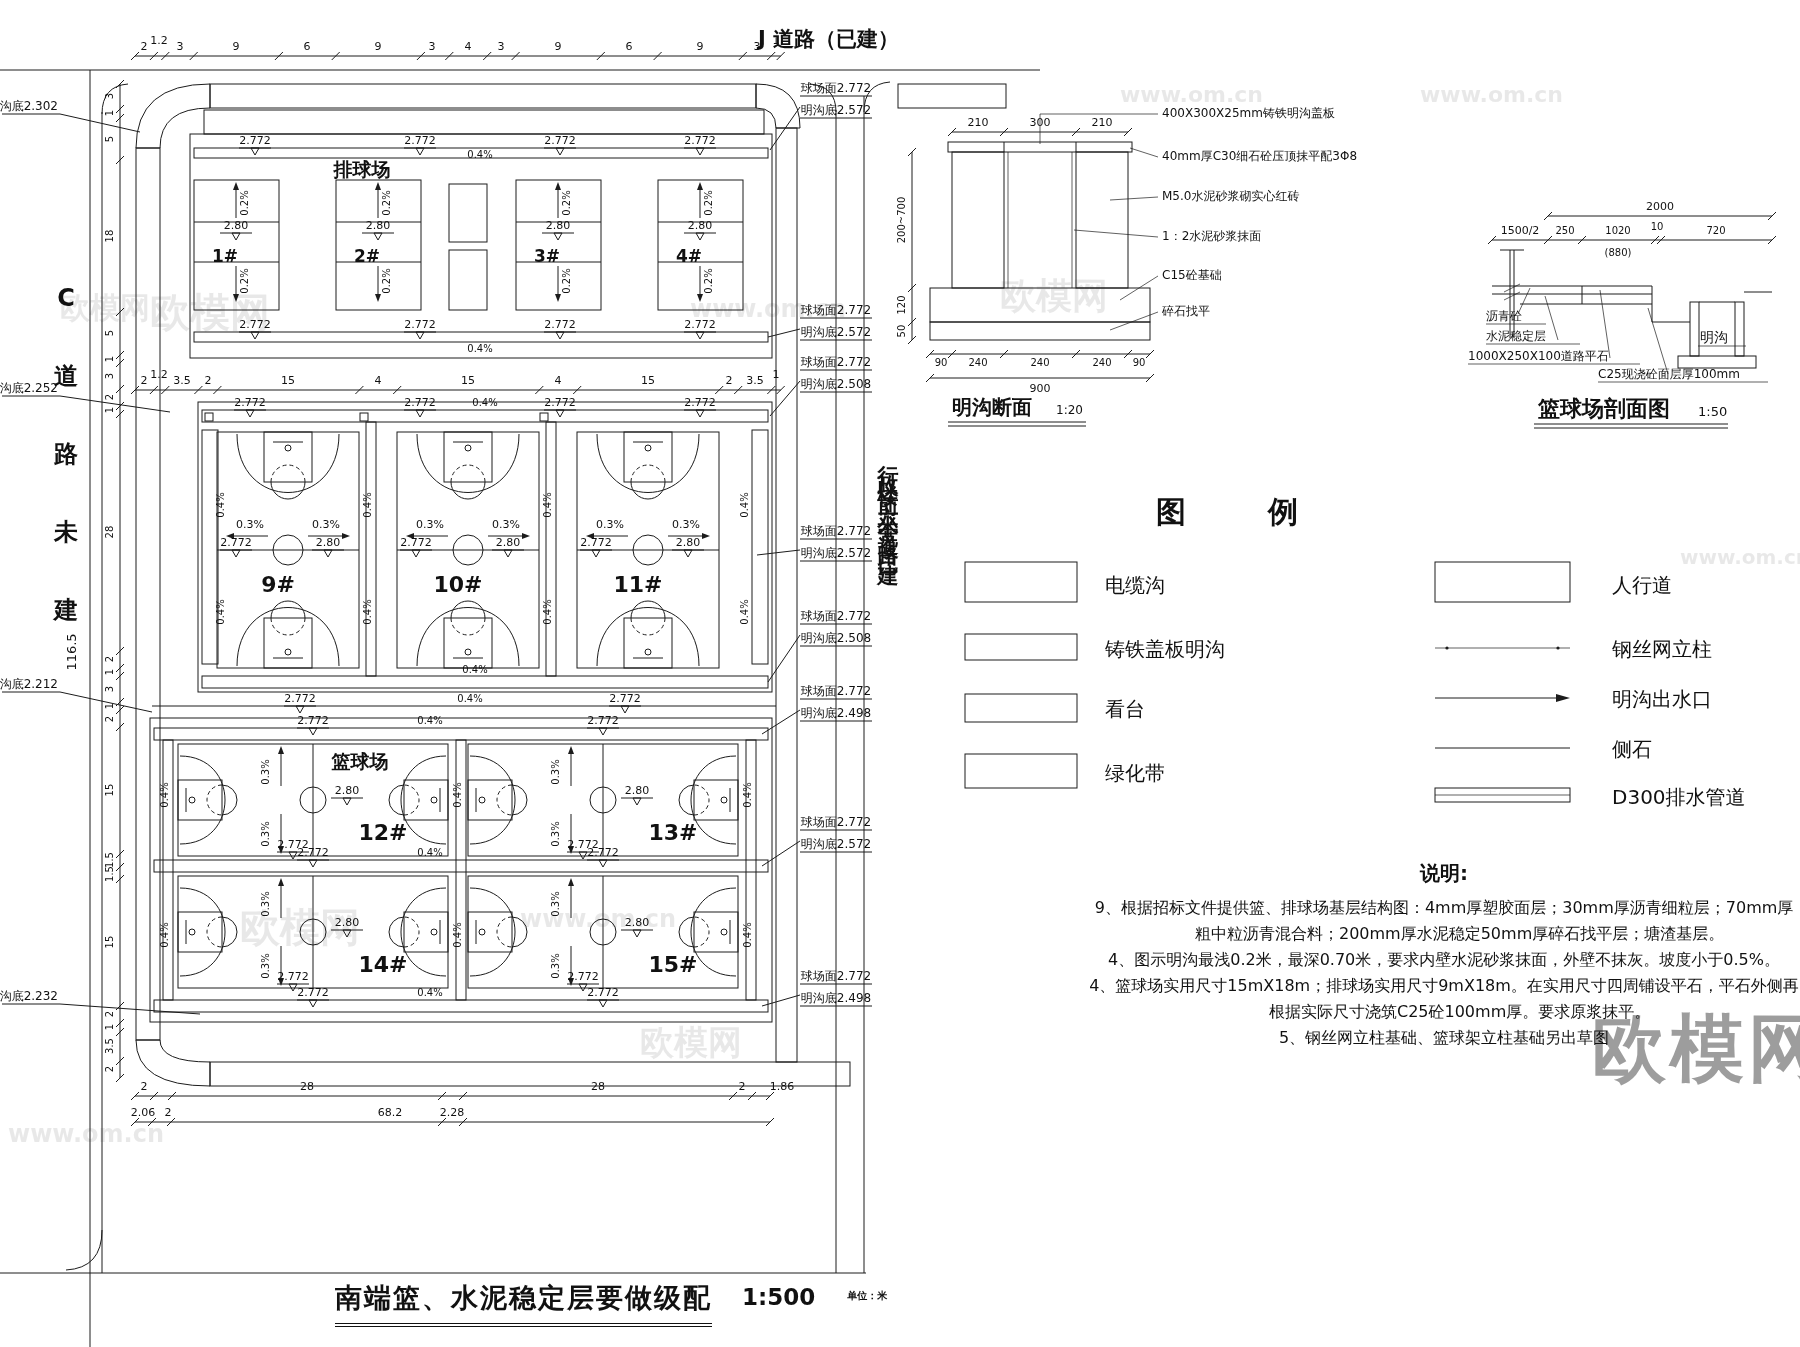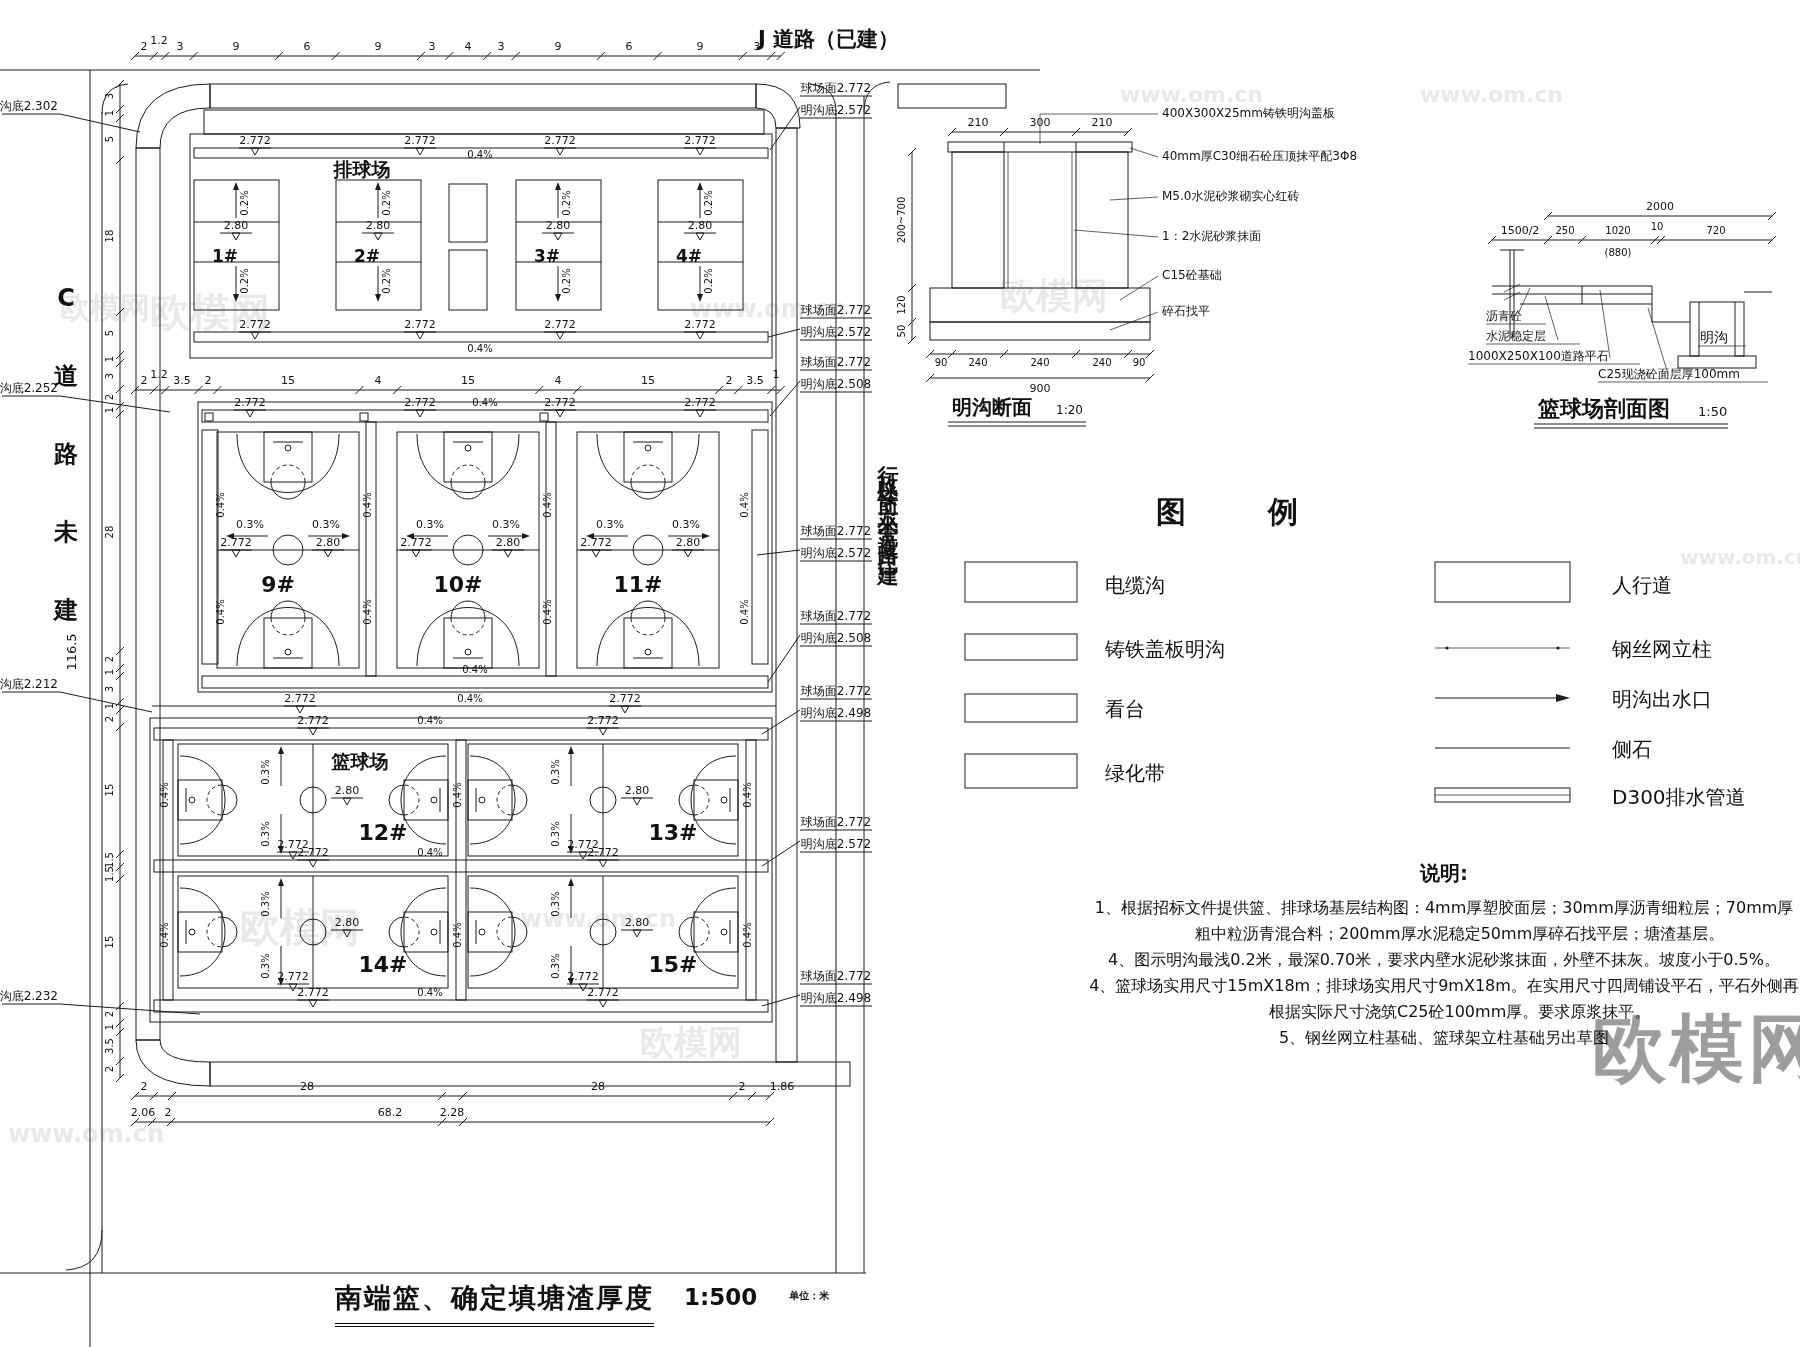--- a/index.html
+++ b/index.html
@@ -686,25 +686,25 @@
   <rect x="1435" y="788" width="135" height="14"></rect>
   <line x1="1435" y1="795" x2="1570" y2="795" class="thin"></line>
   <text x="1612" y="804" class="f20 ts">D300排水管道</text>
 </g>
 </svg>
 
 <div class="vtext hud" style="left:874px;top:448px;height:320px;">行政楼前六米宽道路已建</div>
 
 <div class="notes">
   <h3>说明:</h3>
-  <div>1、根据招标文件提供篮、排球场基层结构图：4mm厚塑胶面层；30mm厚沥青细粒层；70mm厚粗中粒沥青混合料；200mm厚水泥稳定50mm厚碎石找平层；塘渣基层。</div>
+  <div>9、根据招标文件提供篮、排球场基层结构图：4mm厚塑胶面层；30mm厚沥青细粒层；70mm厚粗中粒沥青混合料；200mm厚水泥稳定50mm厚碎石找平层；塘渣基层。</div>
   <div>4、图示明沟最浅0.2米，最深0.70米，要求内壁水泥砂浆抹面，外壁不抹灰。坡度小于0.5%。</div>
   <div>4、篮球场实用尺寸15mX18m；排球场实用尺寸9mX18m。在实用尺寸四周铺设平石，平石外侧再根据实际尺寸浇筑C25砼100mm厚。要求原浆抹平。</div>
   <div>5、钢丝网立柱基础、篮球架立柱基础另出草图</div>
 </div>
 
 <div class="tblock">
-  <span class="main">南端篮、确定填塘渣厚度</span>
+  <span class="main">南端篮、水泥稳定层要做级配</span>
   <span class="scale">1:500</span>
   <span class="unit">单位：米</span>
 </div>
 
 </div>
 
 </body></html>

